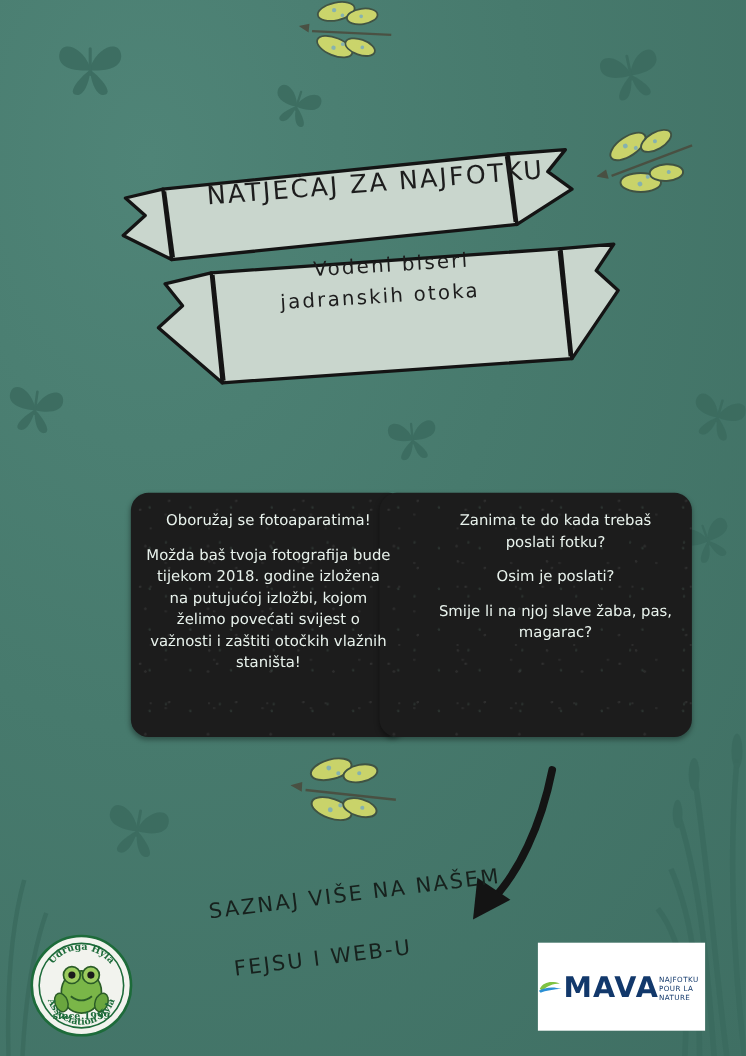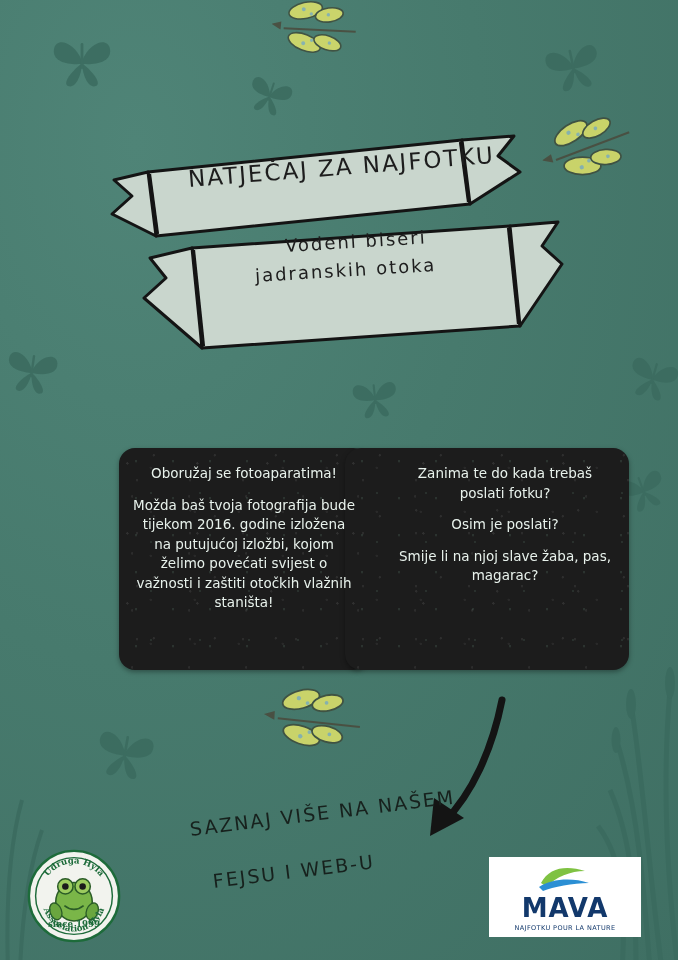--- a/index.html
+++ b/index.html
@@ -149,21 +149,21 @@
     height: 96px;
   }
   #logo-mava {
     position: absolute;
     left: 489px;
     top: 857px;
     width: 152px;
     height: 80px;
     background: #ffffff;
     display: flex;
-    flex-direction: column;
+    flex-direction: row;
     align-items: center;
     justify-content: center;
   }
   #mava-word {
     color: #12386b;
     font-weight: bold;
     font-size: 26px;
     letter-spacing: 1px;
     line-height: 1;
     margin-top: 2px;
@@ -390,21 +390,21 @@
       </g>
     </svg>
     <div class="banner-text" id="title-main">NATJEČAJ ZA NAJFOTKU</div>
     <div class="banner-text" id="subtitle-1">Vodeni biseri</div>
     <div class="banner-text" id="subtitle-2">jadranskih otoka</div>
   </div>
 
   <div class="board" id="board-left">
     <div class="board-inner">
       <p>Oboružaj se fotoaparatima!</p>
-      <p>Možda baš tvoja fotografija bude tijekom 2016. godine izložena na putujućoj izložbi, kojom želimo povećati svijest o važnosti i zaštiti otočkih vlažnih staništa!</p>
+      <p>Možda baš tvoja fotografija bude tijekom 2018. godine izložena na putujućoj izložbi, kojom želimo povećati svijest o važnosti i zaštiti otočkih vlažnih staništa!</p>
     </div>
   </div>
 
   <div class="board" id="board-right">
     <div class="board-inner">
       <p>Zanima te do kada trebaš poslati fotku?</p>
       <p>Osim je poslati?</p>
       <p>Smije li na njoj slave žaba, pas, magarac?</p>
     </div>
   </div>

